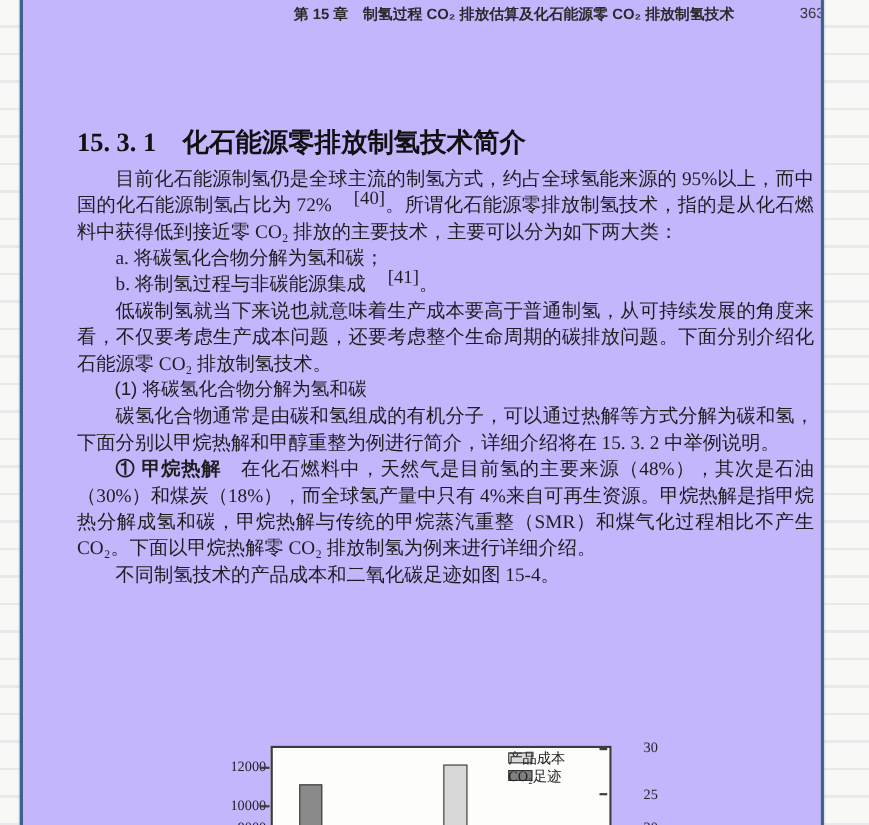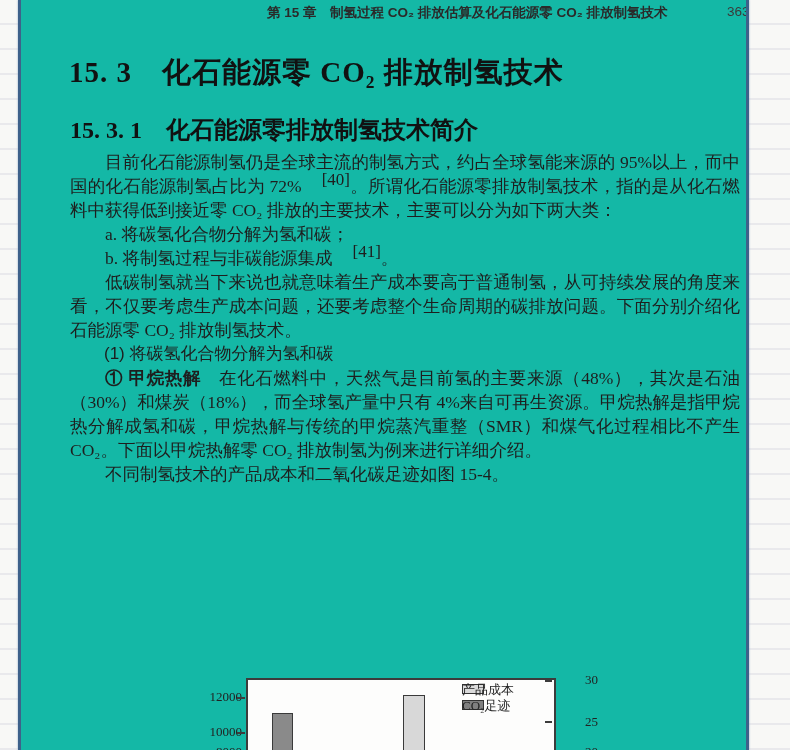--- a/index.html
+++ b/index.html
@@ -15,21 +15,21 @@
     background: repeating-linear-gradient(180deg, #f8f8f6 0px, #f8f8f6 23px, #e9e9ec 23px, #e9e9ec 25px);
   }
   .strip-left { left: 0; width: 18px; }
   .strip-right { left: 749px; width: 41px; }
   .edge-line { position: absolute; top: 0; bottom: 0; width: 3px; background: #3e618a; box-shadow: 0 0 2px #7d9cc0; }
   .edge-left { left: 18px; }
   .edge-right { left: 746px; }
   .page {
     position: absolute; left: 21px; top: 0;
     width: 725px; height: 750px;
-    background: #14b8a6; overflow: hidden;
+    background: #c4b5fd; overflow: hidden;
   }
   .running-header {
     position: absolute; top: 4px; left: 246px;
     font-family: "Liberation Sans", sans-serif;
     font-weight: bold; font-size: 13.5px; color: #2a2a2a;
     white-space: nowrap;
   }
   .page-number {
     position: absolute; top: 4px; left: 690px;
     font-family: "Liberation Sans", sans-serif;
@@ -89,35 +89,35 @@
 <div class="side-strip strip-left"></div>
 <div class="edge-line edge-left"></div>
 <div class="side-strip strip-right"></div>
 <div class="edge-line edge-right"></div>
 
 <div class="page">
 
   <div class="running-header">第 15 章　制氢过程 CO₂ 排放估算及化石能源零 CO₂ 排放制氢技术</div>
   <div class="page-number">363</div>
 
-  <h1 class="chapter-title">15. 3　化石能源零 CO₂ 排放制氢技术</h1>
 
   <div class="content">
 
     <div class="sec-h2">15. 3. 1　化石能源零排放制氢技术简介</div>
 
     <p><span>目前化石能源制氢仍是全球主流的制氢方式，约占全球氢能来源的 95%以上，而中国的化石能源制氢占比为 72%</span><sup class="ref">[40]</sup><span>。所谓化石能源零排放制氢技术，指的是从化石燃料中获得低到接近零 CO₂ 排放的主要技术，主要可以分为如下两大类：</span></p>
 
     <p class="list-item">a. 将碳氢化合物分解为氢和碳；</p>
     <p class="list-item"><span>b. 将制氢过程与非碳能源集成</span><sup class="ref">[41]</sup><span>。</span></p>
 
     <p>低碳制氢就当下来说也就意味着生产成本要高于普通制氢，从可持续发展的角度来看，不仅要考虑生产成本问题，还要考虑整个生命周期的碳排放问题。下面分别介绍化石能源零 CO₂ 排放制氢技术。</p>
 
     <p class="sub-h3">(1) 将碳氢化合物分解为氢和碳</p>
 
+    <p>碳氢化合物通常是由碳和氢组成的有机分子，可以通过热解等方式分解为碳和氢，下面分别以甲烷热解和甲醇重整为例进行简介，详细介绍将在 15. 3. 2 中举例说明。</p>
 
     <p><span class="emph-lead">① 甲烷热解</span><span>　在化石燃料中，天然气是目前氢的主要来源（48%），其次是石油（30%）和煤炭（18%），而全球氢产量中只有 4%来自可再生资源。甲烷热解是指甲烷热分解成氢和碳，甲烷热解与传统的甲烷蒸汽重整（SMR）和煤气化过程相比不产生 CO₂。下面以甲烷热解零 CO₂ 排放制氢为例来进行详细介绍。</span></p>
 
     <p>不同制氢技术的产品成本和二氧化碳足迹如图 15-4。</p>
   </div>
 
   <div class="chart">
     <div class="plot"></div>
 
     <div class="bar bar-dark"></div>

